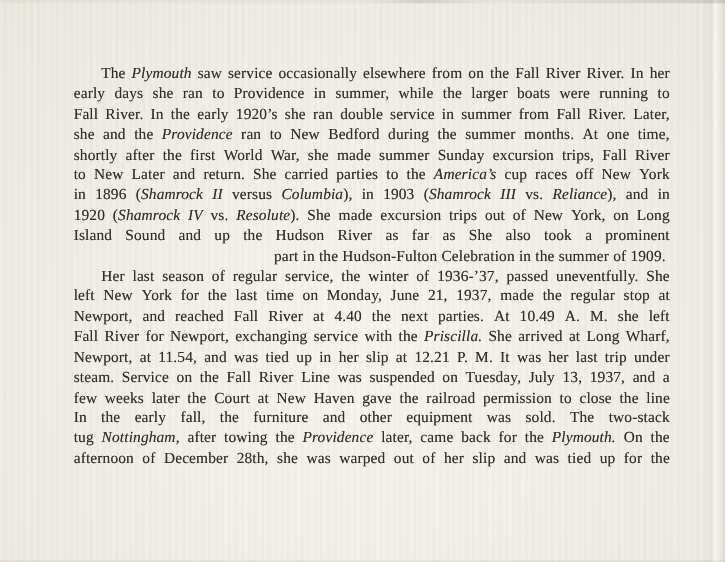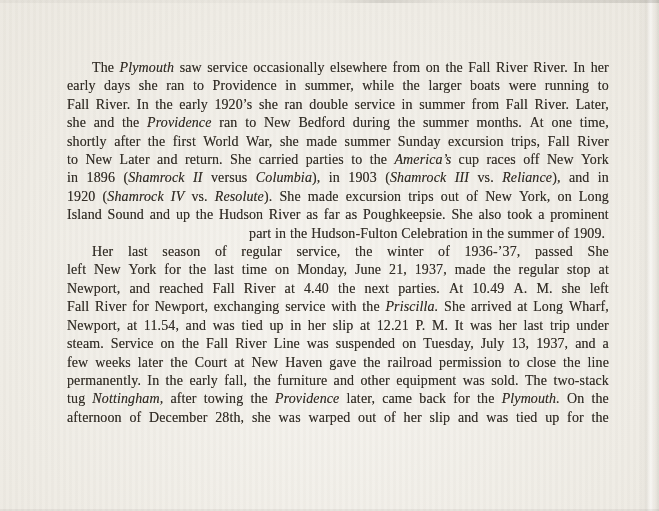--- a/index.html
+++ b/index.html
@@ -224,40 +224,40 @@
         <span class="w"><span>Island</span></span>
         <span class="w"><span>Sound</span></span>
         <span class="w"><span>and</span></span>
         <span class="w"><span>up</span></span>
         <span class="w"><span>the</span></span>
         <span class="w"><span>Hudson</span></span>
         <span class="w"><span>River</span></span>
         <span class="w"><span>as</span></span>
         <span class="w"><span>far</span></span>
         <span class="w"><span>as</span></span>
-        <span class="w"><span>Poughkeepsie.</span></span>
         <span class="w"><span>She</span></span>
         <span class="w"><span>also</span></span>
         <span class="w"><span>took</span></span>
         <span class="w"><span>a</span></span>
         <span class="w"><span>prominent</span></span>
       </div>
       <div class="line last"><span class="w"><span>part</span></span><span class="w"><span>in</span></span><span class="w"><span>the</span></span><span class="w"><span>Hudson-Fulton</span></span><span class="w"><span>Celebration</span></span><span class="w"><span>in</span></span><span class="w"><span>the</span></span><span class="w"><span>summer</span></span><span class="w"><span>of</span></span><span class="w"><span>1909.</span></span></div>
       <div class="line just indent">
         <span class="w"><span>Her</span></span>
         <span class="w"><span>last</span></span>
         <span class="w"><span>season</span></span>
         <span class="w"><span>of</span></span>
         <span class="w"><span>regular</span></span>
         <span class="w"><span>service,</span></span>
         <span class="w"><span>the</span></span>
         <span class="w"><span>winter</span></span>
         <span class="w"><span>of</span></span>
         <span class="w"><span>1936-’37,</span></span>
         <span class="w"><span>passed</span></span>
+        <span class="w"><span>uneventfully.</span></span>
         <span class="w"><span>She</span></span>
       </div>
       <div class="line just">
         <span class="w"><span>left</span></span>
         <span class="w"><span>New</span></span>
         <span class="w"><span>York</span></span>
         <span class="w"><span>for</span></span>
         <span class="w"><span>the</span></span>
         <span class="w"><span>last</span></span>
         <span class="w"><span>time</span></span>
@@ -358,21 +358,20 @@
         <span class="w"><span>gave</span></span>
         <span class="w"><span>the</span></span>
         <span class="w"><span>railroad</span></span>
         <span class="w"><span>permission</span></span>
         <span class="w"><span>to</span></span>
         <span class="w"><span>close</span></span>
         <span class="w"><span>the</span></span>
         <span class="w"><span>line</span></span>
       </div>
       <div class="line just">
-        <span class="w"><span>permanently.</span></span>
         <span class="w"><span>In</span></span>
         <span class="w"><span>the</span></span>
         <span class="w"><span>early</span></span>
         <span class="w"><span>fall,</span></span>
         <span class="w"><span>the</span></span>
         <span class="w"><span>furniture</span></span>
         <span class="w"><span>and</span></span>
         <span class="w"><span>other</span></span>
         <span class="w"><span>equipment</span></span>
         <span class="w"><span>was</span></span>

